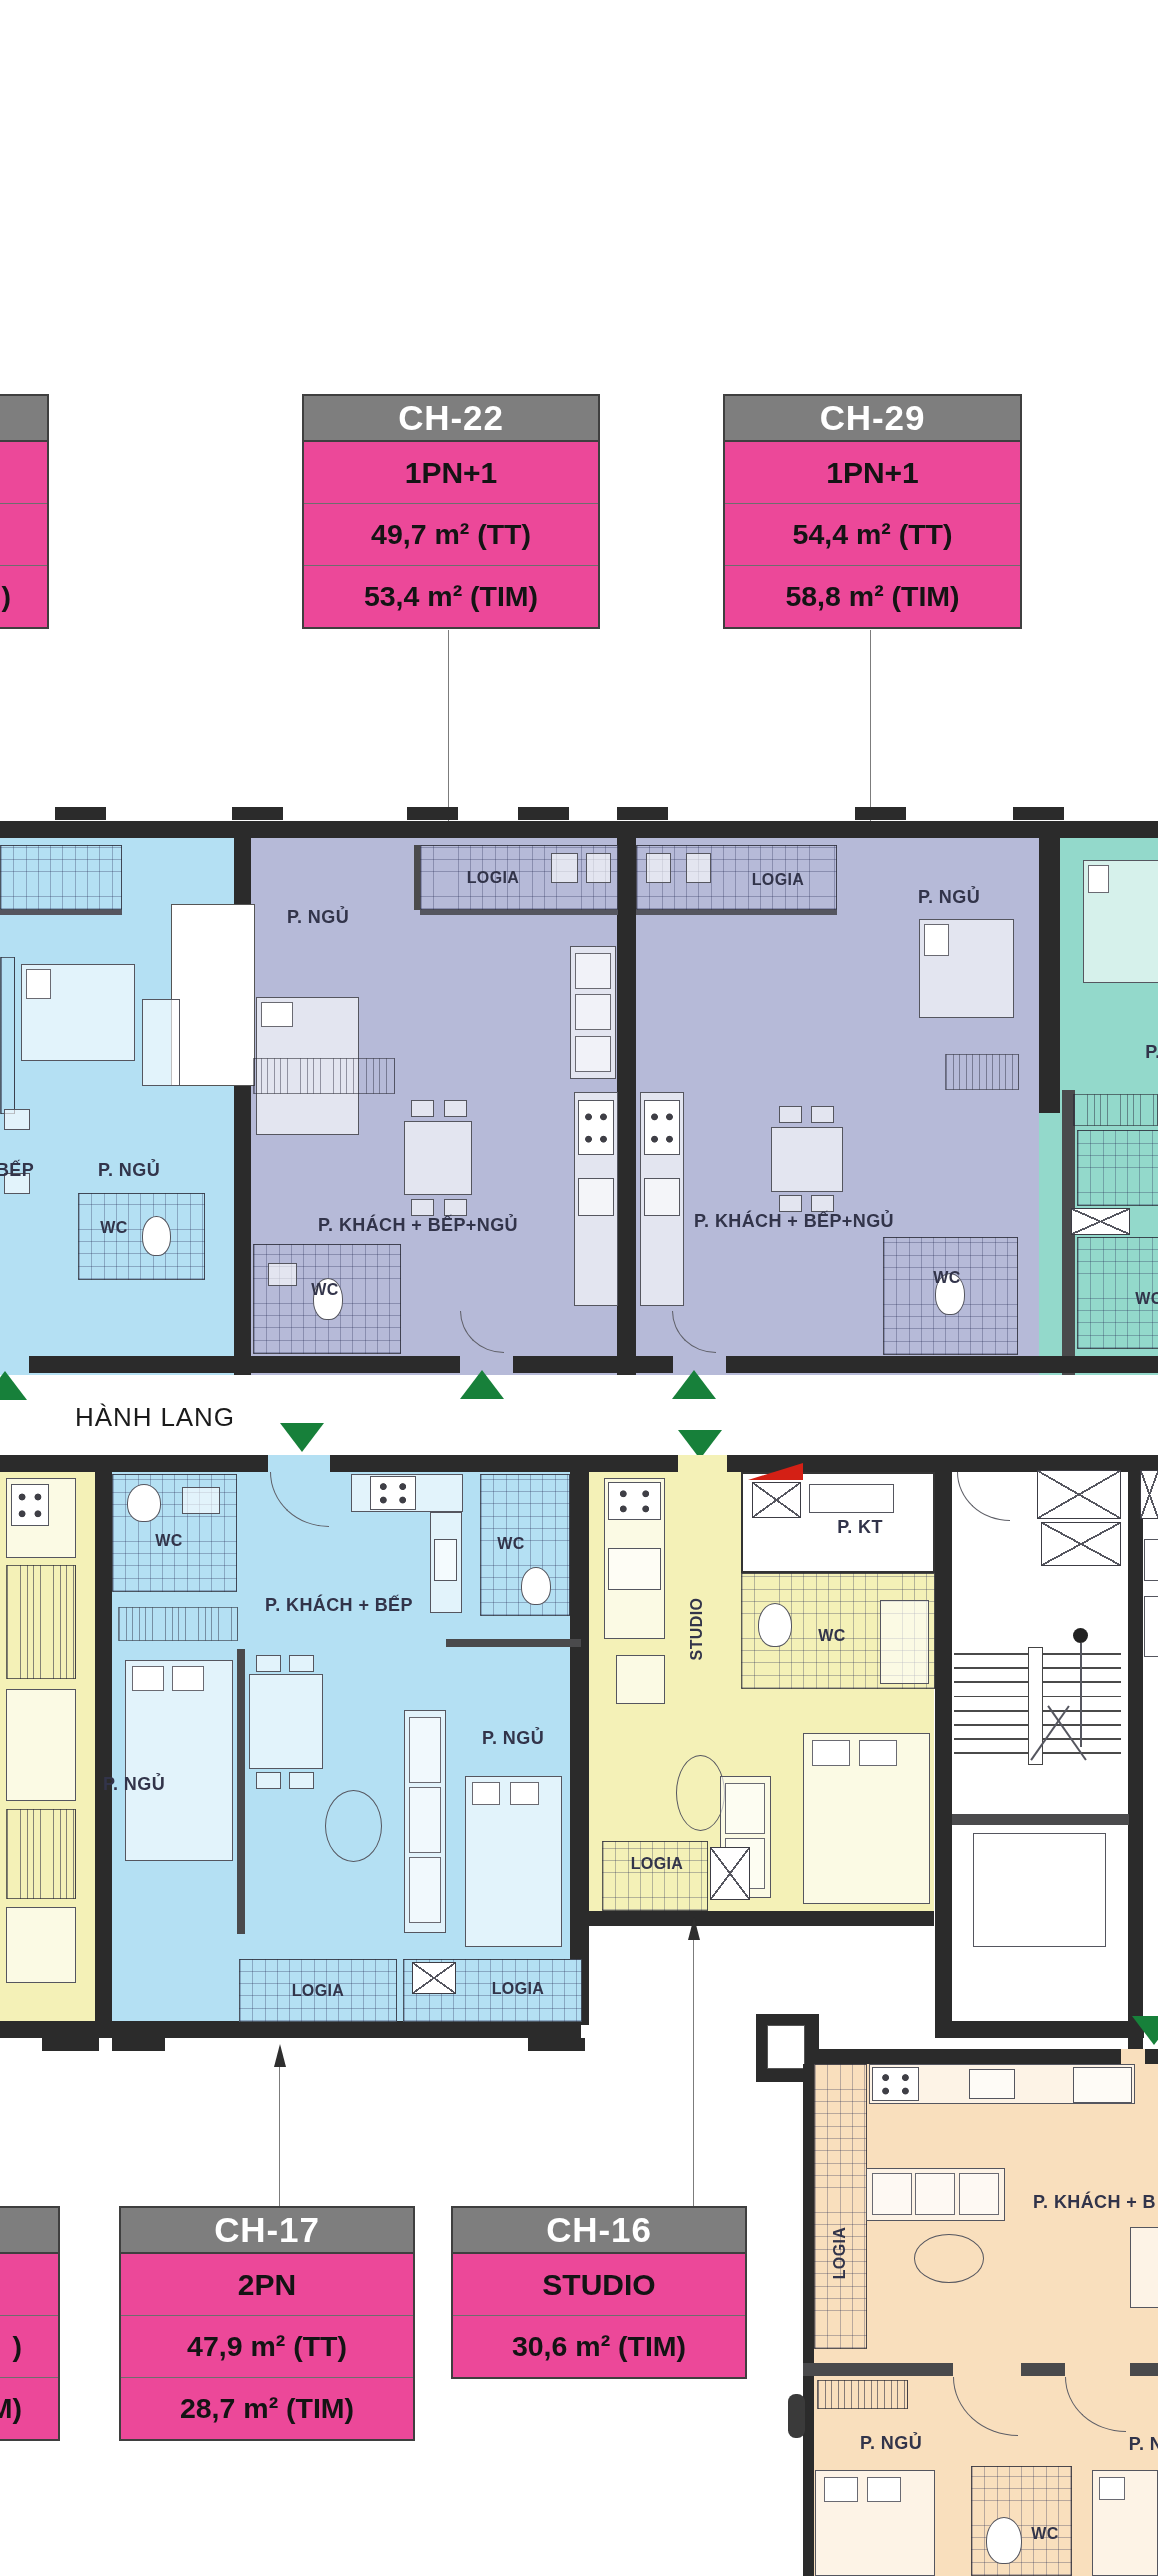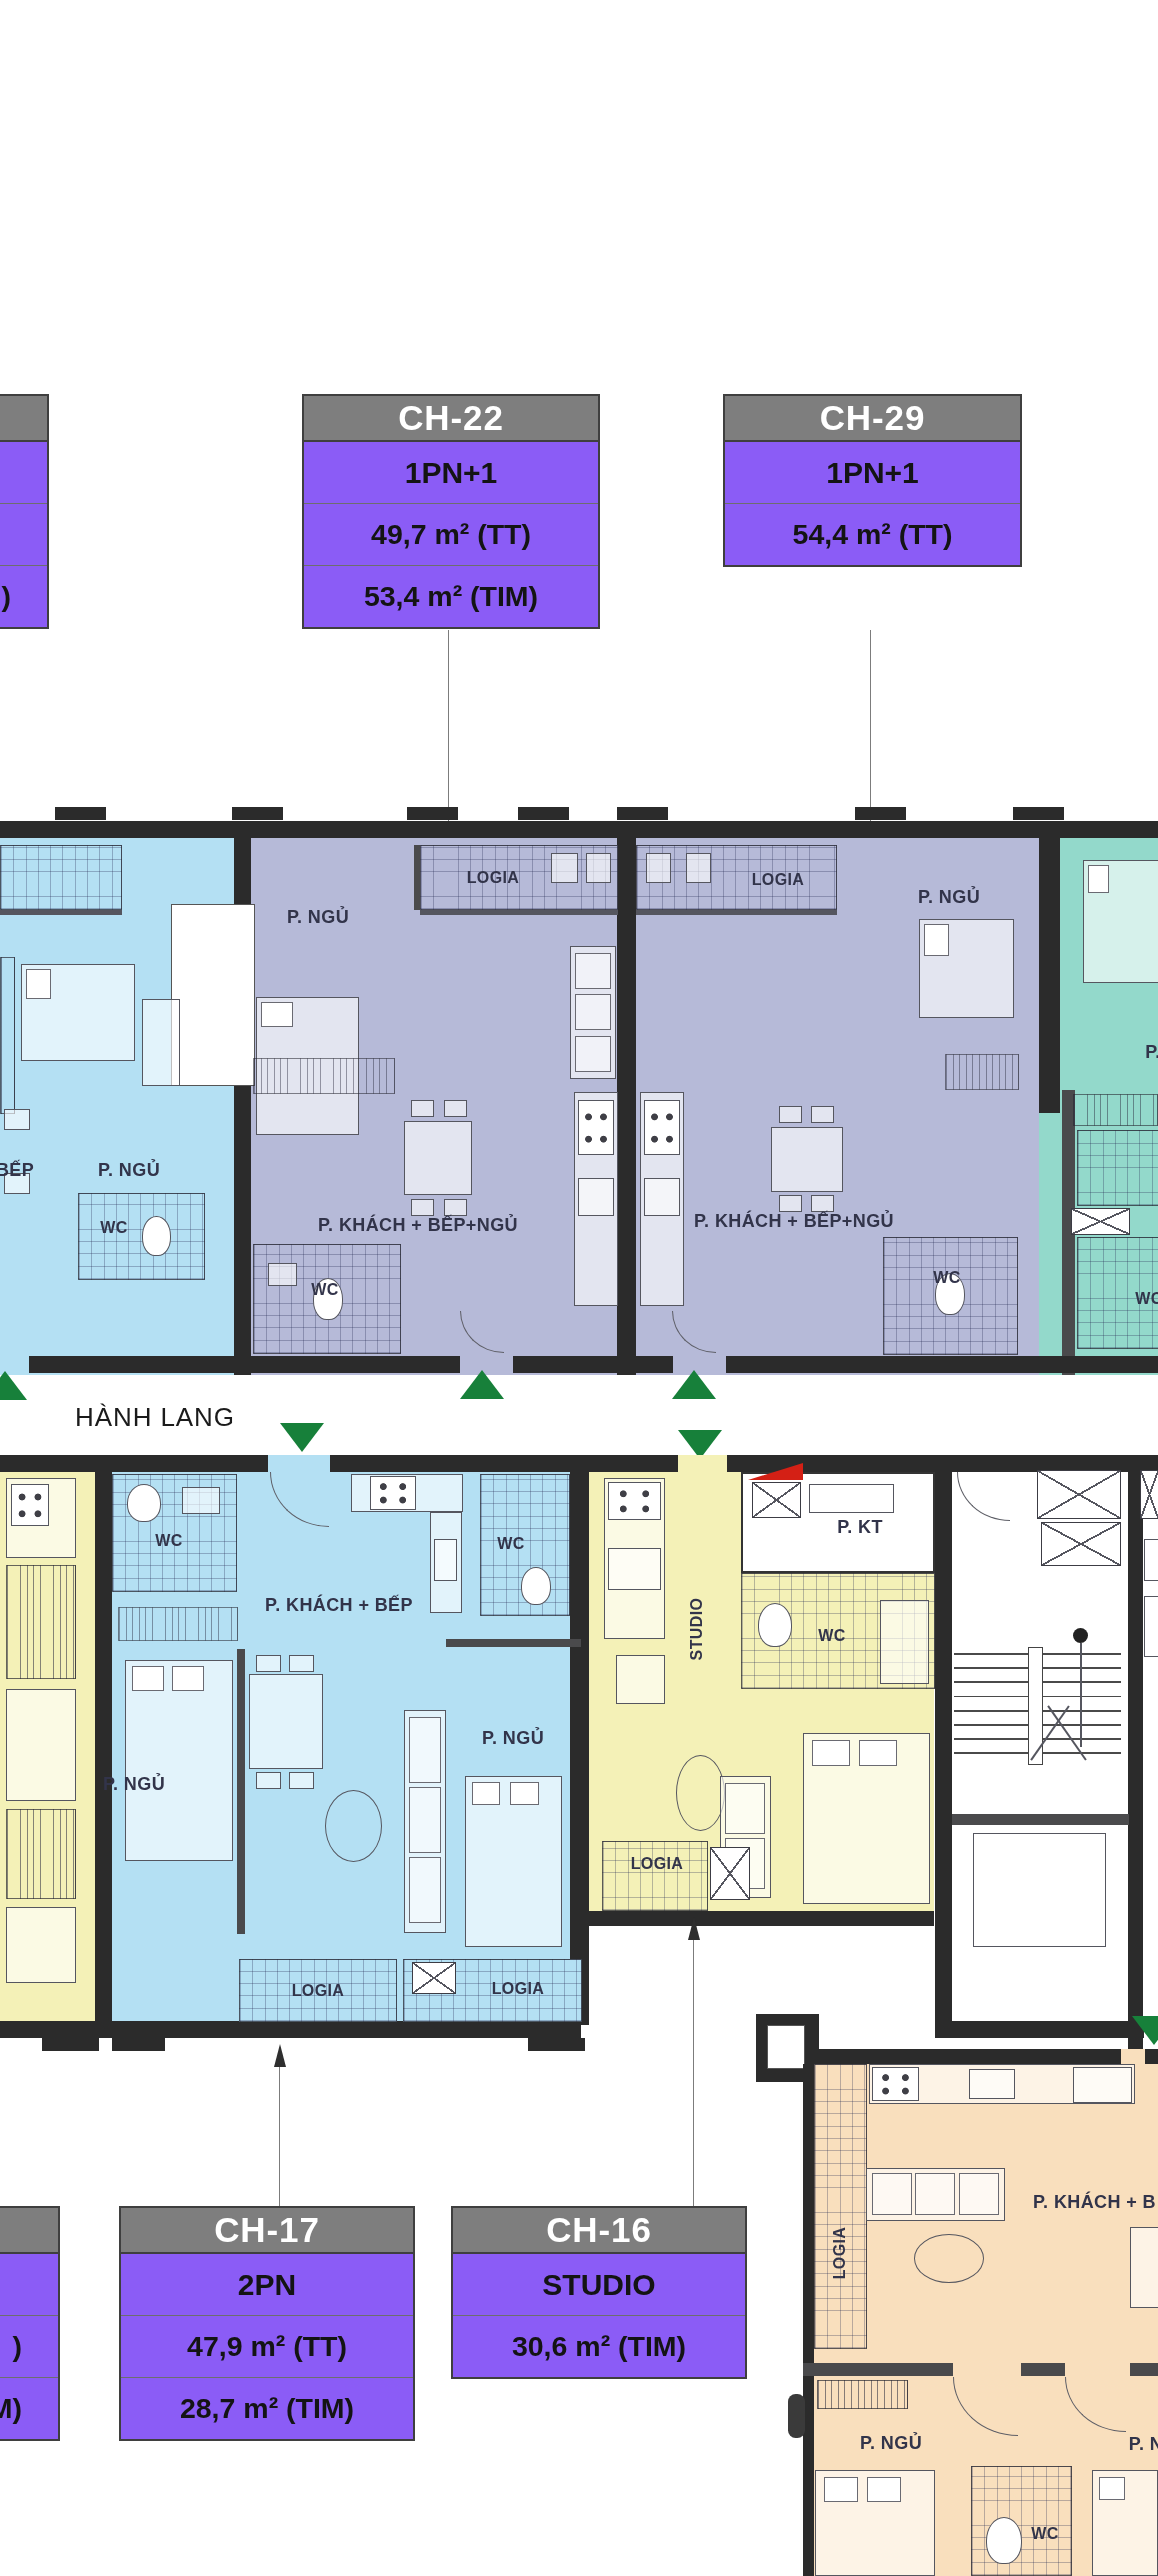--- a/index.html
+++ b/index.html
@@ -41,21 +41,21 @@
   .corridor-label{position:absolute;transform:translate(-50%,-50%);font-size:26px;font-weight:500;
       color:#1b1b1b;letter-spacing:0.9px;white-space:nowrap}
   .tri-up{position:absolute;width:0;height:0;border-left:22px solid transparent;border-right:22px solid transparent;
       border-bottom:29.4px solid var(--green,#17803a)}
   .tri-down{position:absolute;width:0;height:0;border-left:22px solid transparent;border-right:22px solid transparent;
       border-top:29.4px solid var(--green,#17803a)}
   .redflag{position:absolute;background:var(--red,#d42015);clip-path:polygon(0 100%,100% 0,100% 100%)}
   .leader{position:absolute;width:0;border-left:1.9px solid #7c7c7c}
   .leader-arrow{position:absolute;width:0;height:0;border-left:6.6px solid transparent;border-right:6.6px solid transparent;
       border-bottom:23px solid #2e2e2e}
-  .ibox{position:absolute;border:2.8px solid #3f3f3f;background:#8b5cf6;box-sizing:border-box}
+  .ibox{position:absolute;border:2.8px solid #3f3f3f;background:#ec4899;box-sizing:border-box}
   .ibox .hd{height:44px;background:var(--box_header_bg,#7e7e7e);border-bottom:2.8px solid #3f3f3f;
       color:var(--box_header_text,#fff);font-weight:700;font-size:35px;display:flex;align-items:center;justify-content:center;letter-spacing:0.9px}
   .ibox .row{height:61px;display:flex;align-items:center;justify-content:center;font-size:28.5px;
       color:#141414;border-bottom:1.9px solid #6e6e6e;font-weight:600}
   .ibox .row.type{font-weight:700;font-size:30px}
   .ibox .row:last-child{border-bottom:none}
   .ibox.partial .row{justify-content:flex-end;padding-right:36px}
   .pillow{position:absolute;background:#fff;border:1.4px solid #6a6a72;box-sizing:border-box}
   .cush{position:absolute;border:1.4px solid #6a6a72;background:rgba(255,255,255,.5);box-sizing:border-box}
 </style>
@@ -75,20 +75,21 @@
     <div class="hd">CH-22</div>
     <div class="row type">1PN+1</div>
     <div class="row">49,7 m² (TT)</div>
     <div class="row">53,4 m² (TIM)</div>
   </div>
 
   <div class="ibox" style="left:723px;top:394px;width:299px">
     <div class="hd">CH-29</div>
     <div class="row type">1PN+1</div>
     <div class="row">54,4 m² (TT)</div>
+    <div class="row">58,8 m² (TIM)</div>
   </div>
 
   <div class="leader" style="left:448px;top:630px;height:211px"></div>
   <div class="leader" style="left:870px;top:630px;height:211px"></div>
 
   <div class="region bg-blue" style="left:0;top:828px;width:245px;height:547px"></div>
   <div class="region bg-lav" style="left:245px;top:828px;width:384px;height:547px"></div>
   <div class="region bg-lav" style="left:629px;top:828px;width:410px;height:547px"></div>
   <div class="region bg-teal" style="left:1039px;top:828px;width:120px;height:547px"></div>
 

